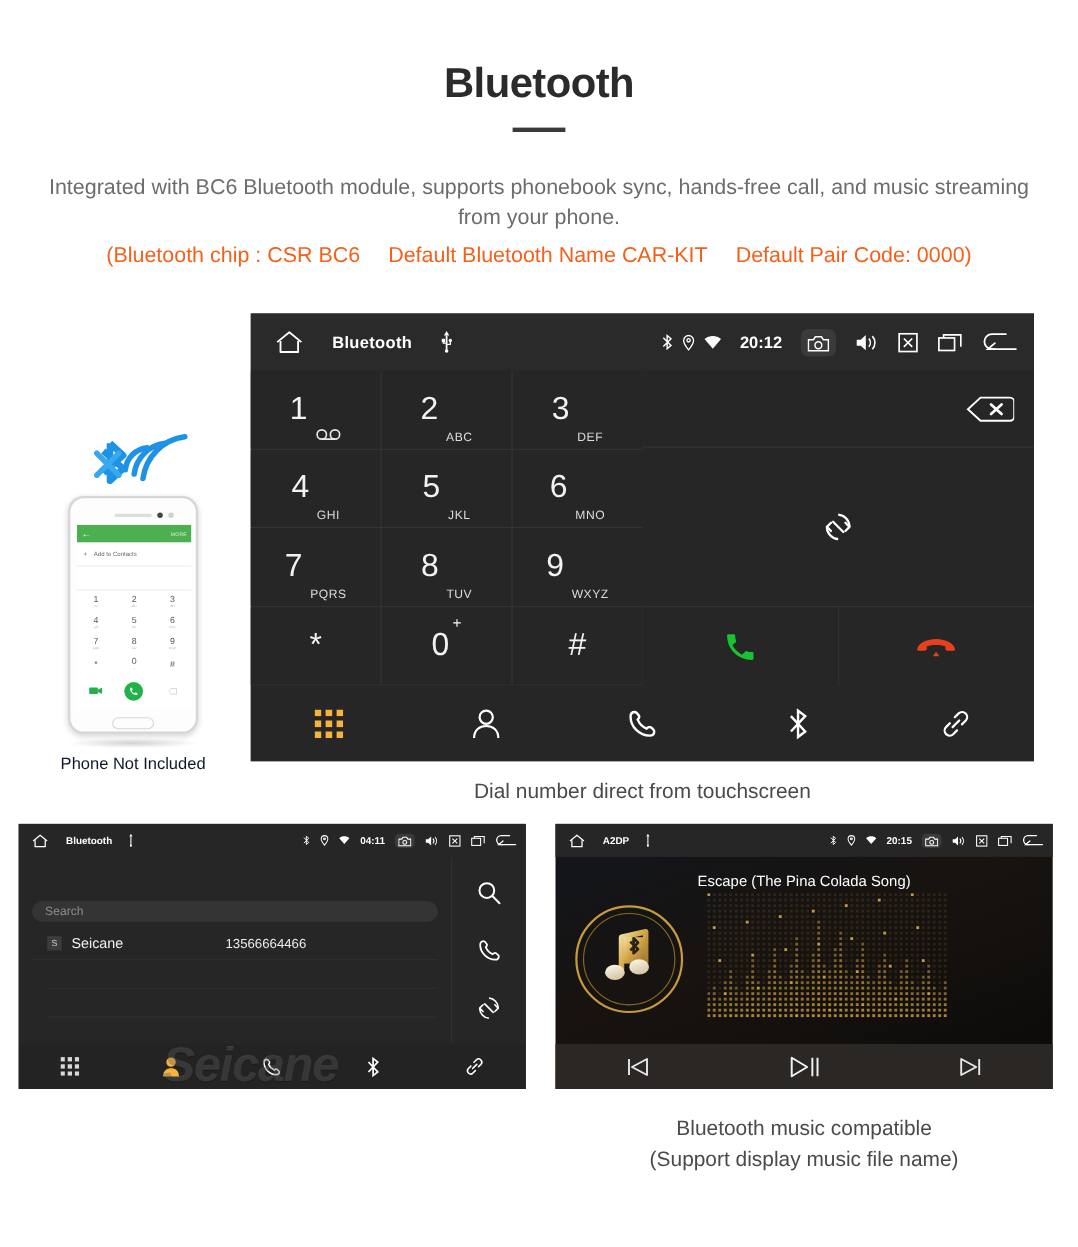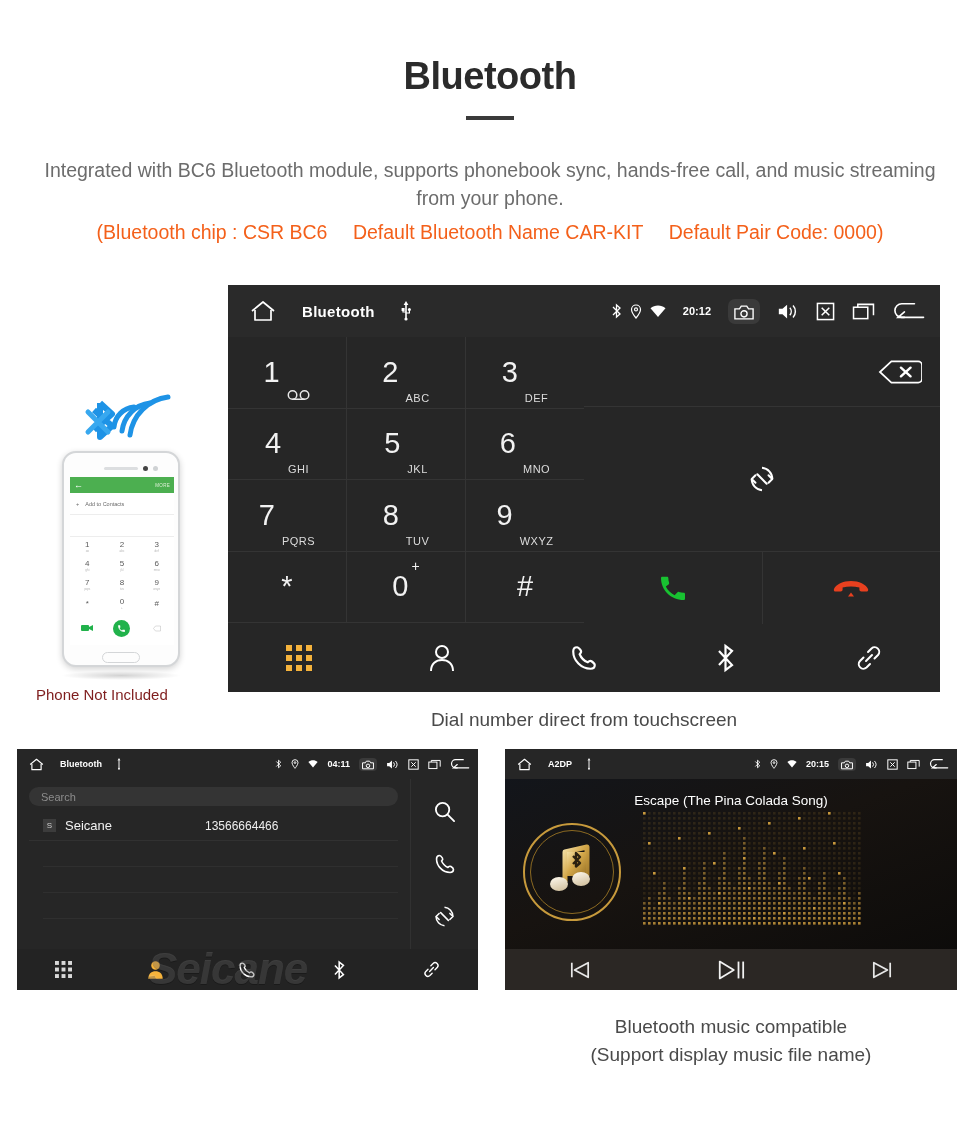--- a/index.html
+++ b/index.html
@@ -57,21 +57,21 @@
     height: 52px;
     background: #2a2a2a;
     display: flex; align-items: center;
     padding: 0 14px 0 22px;
     position: relative;
   }
   .sb-left { display:flex; align-items:center; gap: 26px; }
   .sb-title { font-size: 15px; font-weight: bold; letter-spacing: .3px; }
   .sb-right { position:absolute; right: 14px; display:flex; align-items:center; gap: 17px; }
   .sb-icons-small { display:flex; align-items:center; gap: 8px; }
-  .sb-time { font-size: 11px; font-weight: bold; }
+  .sb-time { font-size: 15px; font-weight: bold; }
   .cambox {
     background: #3a3a3a; border-radius: 7px; padding: 5px 6px 3px;
     display:flex; align-items:center; justify-content:center;
   }
   svg { display: block; }
 
   .dialarea { display: flex; height: 285px; }
   .keypad {
     width: 356px;
     display: grid;
@@ -160,39 +160,39 @@
   .ph-call { width:17px; height:17px; border-radius:50%; background:#21b24b; display:flex; align-items:center; justify-content:center; }
   .phone-home {
     width: 38px; height: 11px; border:1.5px solid #d4d6d8; border-radius:7px;
     margin: 7px auto 0;
   }
   .phone-shadow {
     width: 120px; height: 9px; margin: 4px auto 0;
     background: radial-gradient(ellipse at center, rgba(0,0,0,.18), rgba(0,0,0,0) 70%);
   }
   .not-included {
-    color:#7f1d1d; font-size:15px; margin-top: 6px; font-weight:400;
+    text-align:center; color:#0f172a; font-size:15px; margin-top: 6px; font-weight:400;
   }
 
   
   .unit-bl { position:absolute; left:17px; top:749px; width:461px; height:241px; background:#1f1f1f; }
   .unit-br { position:absolute; left:505px; top:749px; width:452px; height:241px;
              background: linear-gradient(160deg,#12161d 0%, #171310 45%, #0b0a09 100%); }
   .sb2 { height:30px; background:#262626; display:flex; align-items:center; padding:0 8px 0 12px; position:relative; color:#fff;}
   .sb2-title { font-size:9px; font-weight:bold; margin-left:16px;}
   .sb2-right { position:absolute; right:8px; display:flex; align-items:center; gap:9px;}
   .sb2-time { font-size:9px; font-weight:bold;}
   .cambox2 { background:#3a3a3a; border-radius:4px; padding:2px 3px 1px; display:flex;}
 
   .bl-body { display:flex; height: 170px; }
   .bl-list { flex:1; background:#262626; padding: 8px 12px 0; }
   .searchbar {
     height: 19px; border-radius: 10px; background:#343434;
     display:flex; align-items:center; padding:0 12px;
-    color:#8d8d8d; font-size:11px;
+    color:#8d8d8d; font-size:11px;margin-top:32px;
   }
   .contact-row { display:flex; align-items:center; height:30px; margin-top:5px; padding-left:14px; border-bottom:1px solid #313131;}
   .ct-badge { width:13px; height:13px; background:#3c3c3c; color:#cfcfcf; font-size:8px;
               display:flex; align-items:center; justify-content:center; margin-right:9px;}
   .ct-name { font-size:13px; color:#f0f0f0; width:140px;}
   .ct-num { font-size:12px; color:#ededed;}
   .empty-row { height:26px; border-bottom:1px solid #2f2f2f; margin-left:14px;}
   .bl-side { width: 68px; background:#262626; border-left:1px solid #313131;
              display:flex; flex-direction:column; align-items:center; justify-content:space-around; padding: 6px 0;}
   .tabbar2 { height:41px; background:#232323; display:grid; grid-template-columns:repeat(5,1fr);

